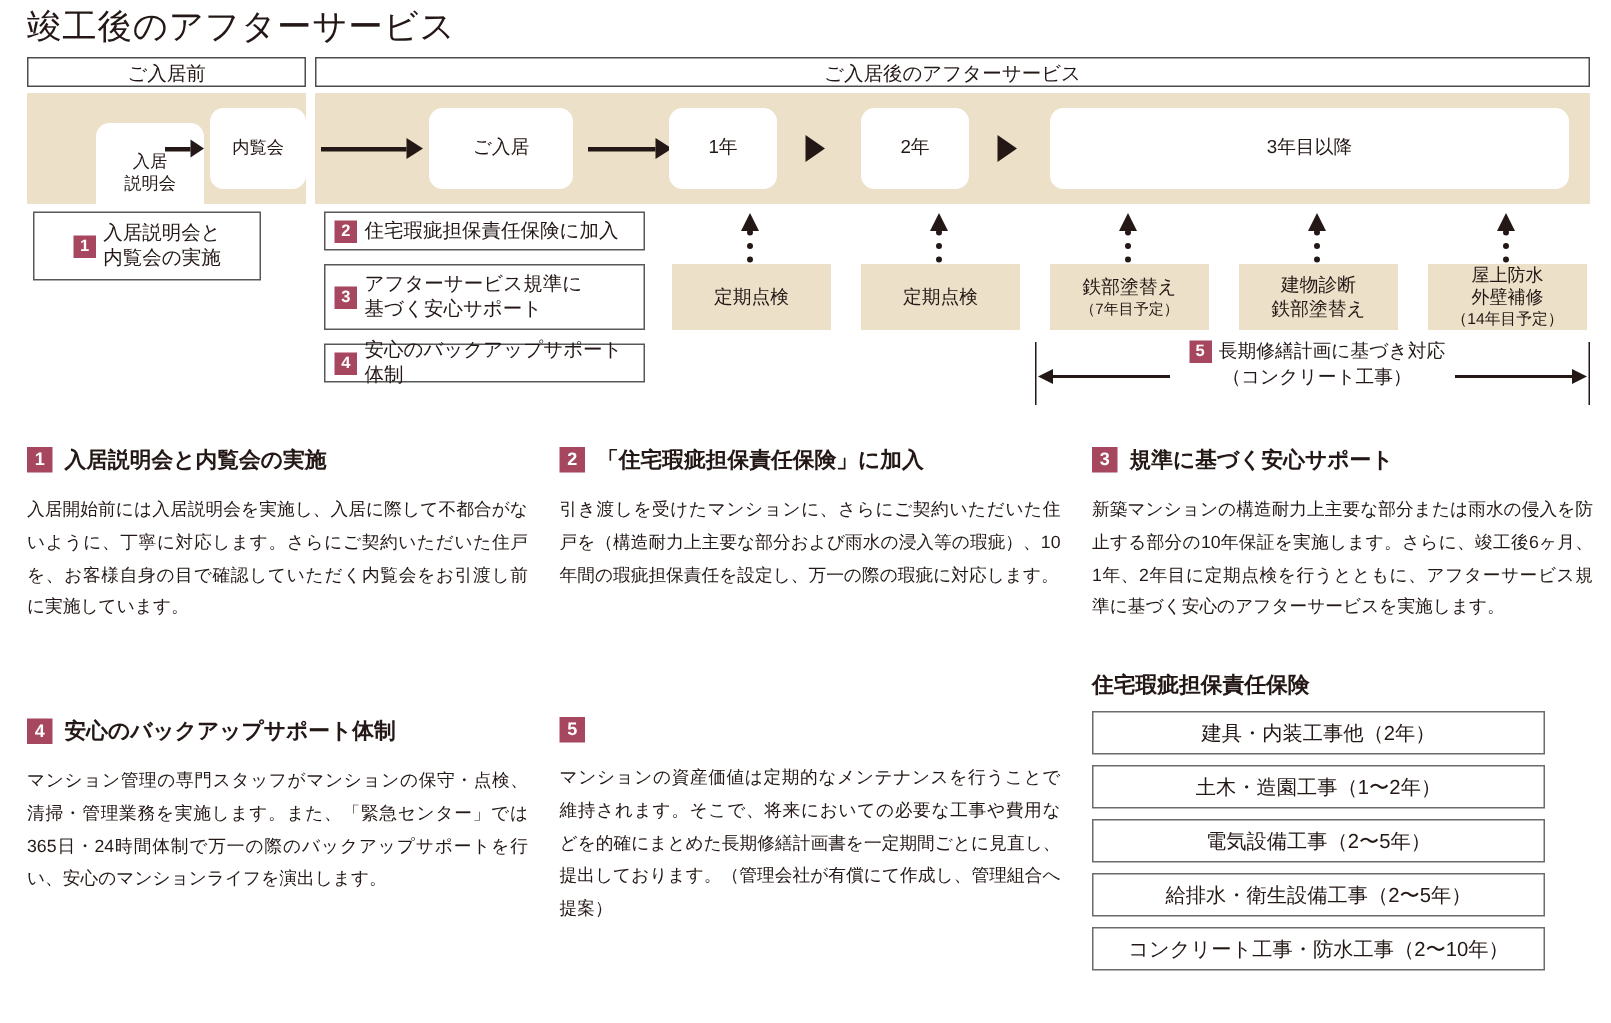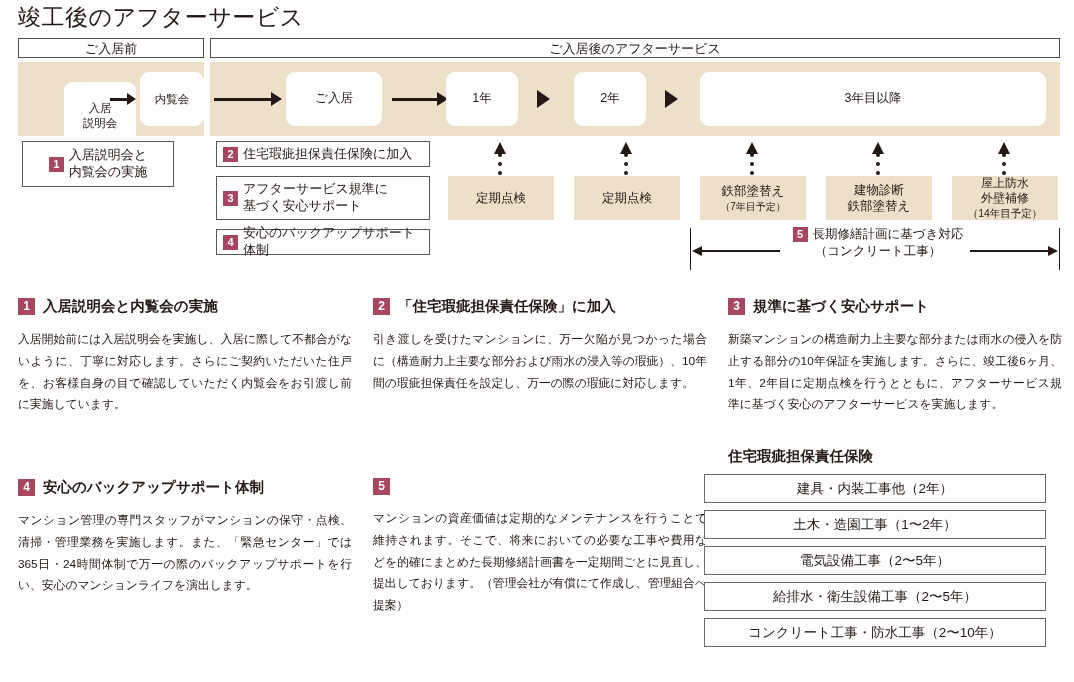--- a/index.html
+++ b/index.html
@@ -199,21 +199,21 @@
     color: #231815;
     text-align: justify;
   }
 
   
   .plan-title {
     position: absolute; left: 728px; top: 447px;
     font-size: 14.5px; font-weight: 700; color: #231815;
     white-space: nowrap;
   }
-  .plan-list { position: absolute; left: 704px; top: 474px; width: 342px; }
+  .plan-list { position: absolute; left: 728px; top: 474px; width: 302px; }
   .plan-item {
     height: 29px; margin-bottom: 7px;
     border: 1px solid #6b6b6b;
     background: #ffffff;
     display: flex; align-items: center; justify-content: center;
     font-size: 13.5px; color: #231815;
     white-space: nowrap;
   }
 </style>
 </head>
@@ -368,21 +368,21 @@
     <span>入居説明会と内覧会の実施</span>
   </div>
   <div class="art-body">入居開始前には入居説明会を実施し、入居に際して不都合がないように、丁寧に対応します。さらにご契約いただいた住戸を、お客様自身の目で確認していただく内覧会をお引渡し前に実施しています。</div>
 </div>
 
 <div class="col col-2 row-a">
   <div class="art-head">
     <span class="badge lg">2</span>
     <span>「住宅瑕疵担保責任保険」に加入</span>
   </div>
-  <div class="art-body">引き渡しを受けたマンションに、万一欠陥が見つかった場合に（構造耐力上主要な部分および雨水の浸入等の瑕疵）、10年間の瑕疵担保責任を設定し、万一の際の瑕疵に対応します。</div>
+  <div class="art-body">引き渡しを受けたマンションに、さらにご契約いただいた住戸を（構造耐力上主要な部分および雨水の浸入等の瑕疵）、10年間の瑕疵担保責任を設定し、万一の際の瑕疵に対応します。</div>
 </div>
 
 <div class="col col-3 row-a">
   <div class="art-head">
     <span class="badge lg">3</span>
     <span>規準に基づく安心サポート</span>
   </div>
   <div class="art-body">新築マンションの構造耐力上主要な部分または雨水の侵入を防止する部分の10年保証を実施します。さらに、竣工後6ヶ月、1年、2年目に定期点検を行うとともに、アフターサービス規準に基づく安心のアフターサービスを実施します。</div>
 </div>
 

